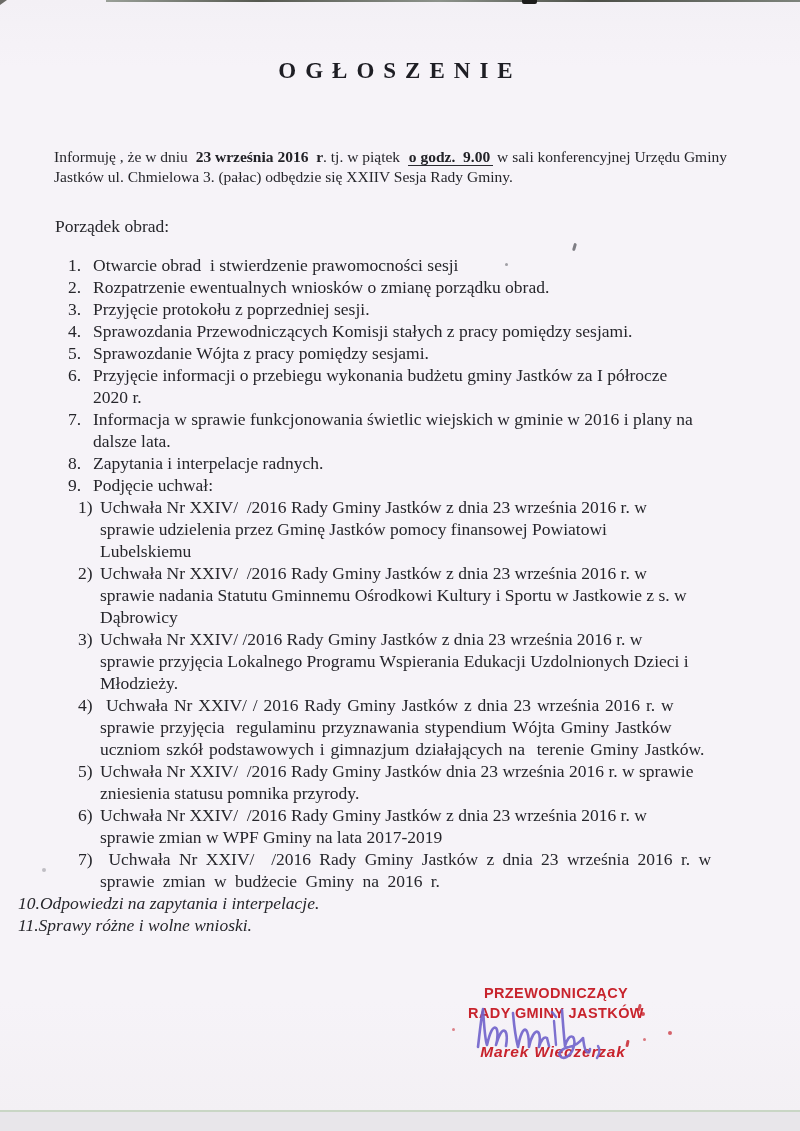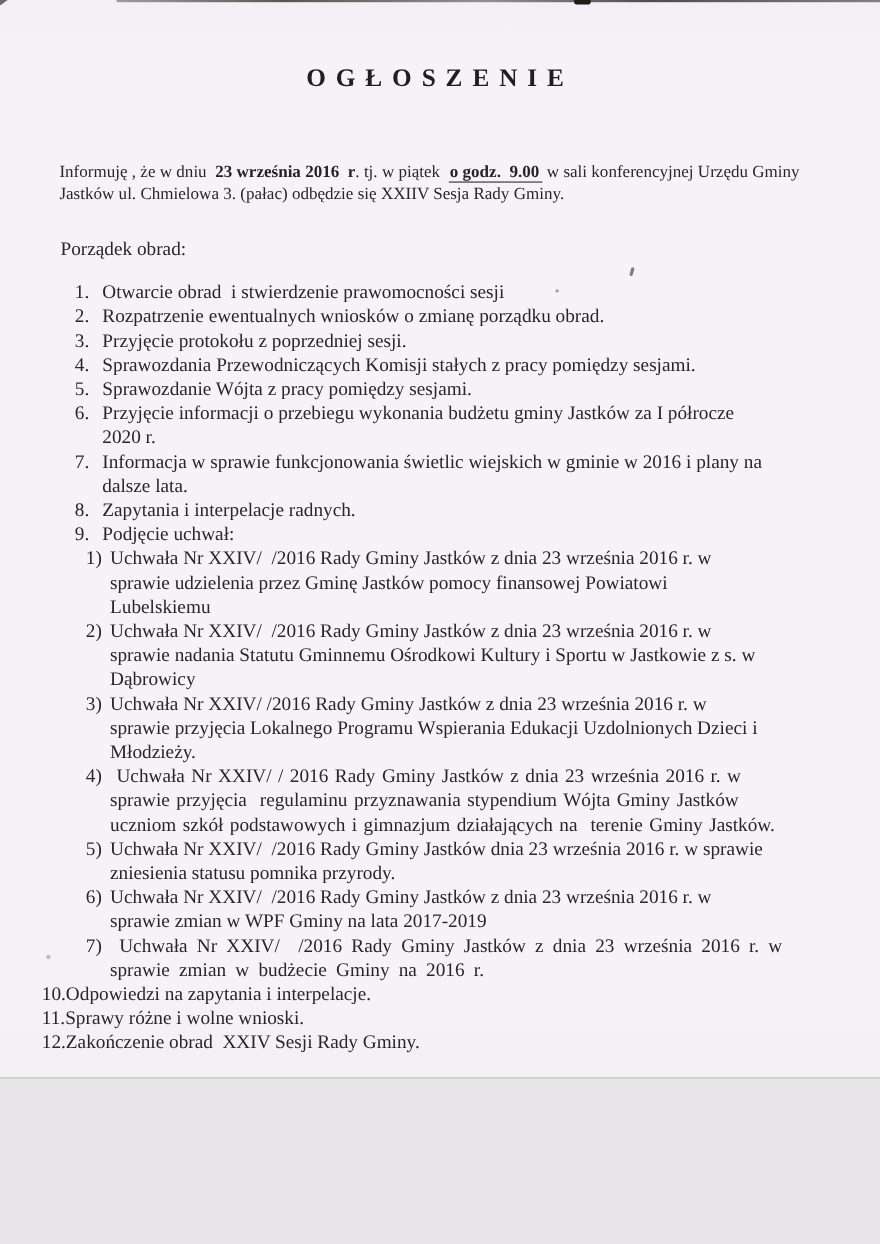--- a/index.html
+++ b/index.html
@@ -1,17 +1,17 @@
 <!DOCTYPE html>
 <html><head>
 <meta charset="utf-8">
 <style>
   html,body{margin:0;padding:0;background:#e8e6ea;}
   .doc{
-    position:relative;width:800px;height:981px;margin:0 auto;
+    position:relative;width:800px;height:1112px;margin:0 auto;
     background:linear-gradient(180deg,#f3f0f5 0%,#f6f3f8 6%,#f6f3f8 90%,#f3f0f4 100%);
     color:#26262b;font-family:"Liberation Serif",serif;overflow:hidden;
   }
   
   .top-edge{position:absolute;top:0;left:106px;right:0;height:2px;
     background:linear-gradient(90deg,#9aa098 0%,#55584f 22%,#8d938b 48%,#4c4f47 70%,#7d837b 100%);}
   .top-blob{position:absolute;top:0;left:522px;width:15px;height:4px;background:#1d1d1b;border-radius:0 0 2px 2px;}
   .corner-mark{position:absolute;top:0;left:0;width:7px;height:5px;background:#6b6b66;
     clip-path:polygon(0 0,100% 0,0 100%);}
   .bottom-edge{position:absolute;bottom:0;left:0;right:0;height:2px;background:#c9d6c5;}
@@ -25,21 +25,21 @@
   .intro .u{border-bottom:1.5px solid #2a2a30;padding:0 3px 0 1px;}
 
   .agenda-heading{position:absolute;top:216px;left:55px;margin:0;font-size:17.5px;}
 
   .list{position:absolute;top:254px;left:0;width:792px;font-size:17.5px;line-height:22px;}
   .mi{display:flex;padding-left:68px;}
   .mi .num{flex:0 0 25px;}
   .si{display:flex;padding-left:78px;}
   .si .num{flex:0 0 22px;}
   .txt{flex:1;white-space:pre-wrap;}
-  .ti{padding-left:38px;white-space:pre-wrap;}
+  .ti{padding-left:18px;white-space:pre-wrap;font-style:italic;}
   .spread-sm .txt{word-spacing:1.5px;}
   .spread-lg .txt{word-spacing:4px;}
 
   
   .stamp{position:absolute;top:984px;left:455px;width:202px;text-align:center;
     font-family:"Liberation Sans",sans-serif;font-weight:bold;font-size:14.5px;
     line-height:19.5px;letter-spacing:.4px;color:#c8242d;}
   .stamp-name{position:absolute;top:1043px;left:452px;width:202px;text-align:center;
     font-family:"Liberation Sans",sans-serif;font-weight:bold;font-style:italic;
     font-size:15.5px;color:#c8242d;letter-spacing:.8px;}
@@ -151,21 +151,20 @@
 sprawie zmian w WPF Gminy na lata 2017-2019</span>
       </div>
     <div class="si spread-lg">
         <span class="num">7)</span>
         <span class="txt"> Uchwała Nr XXIV/  /2016 Rady Gminy Jastków z dnia 23 września 2016 r. w
 sprawie zmian w budżecie Gminy na 2016 r.</span>
       </div>
 
     <div class="ti"><span>10.</span><span>Odpowiedzi na zapytania i interpelacje.</span></div>
     <div class="ti"><span>11.</span><span>Sprawy różne i wolne wnioski.</span></div>
-    <div class="ti"><span>12.</span><span>Zakończenie obrad  XXIV Sesji Rady Gminy.</span></div>
   </div>
 
   <div class="stamp">
     <div>PRZEWODNICZĄCY</div>
     <div>RADY GMINY JASTKÓW</div>
   </div>
   <div class="stamp-name">Marek Wieczerzak</div>
 
   <svg class="signature" viewBox="0 0 138 64" fill="none" xmlns="http://www.w3.org/2000/svg">
     <path d="M6,48 C8,30 10,15 11,10 C12,26 13,41 15,46 C18,33 21,27 24,29 C26,31 26,39 24,46 C27,36 30,30 33,32 C35,34 35,41 34,47" stroke="#7265cb" stroke-width="2.6" stroke-linecap="round" stroke-linejoin="round" opacity="0.92"></path>

